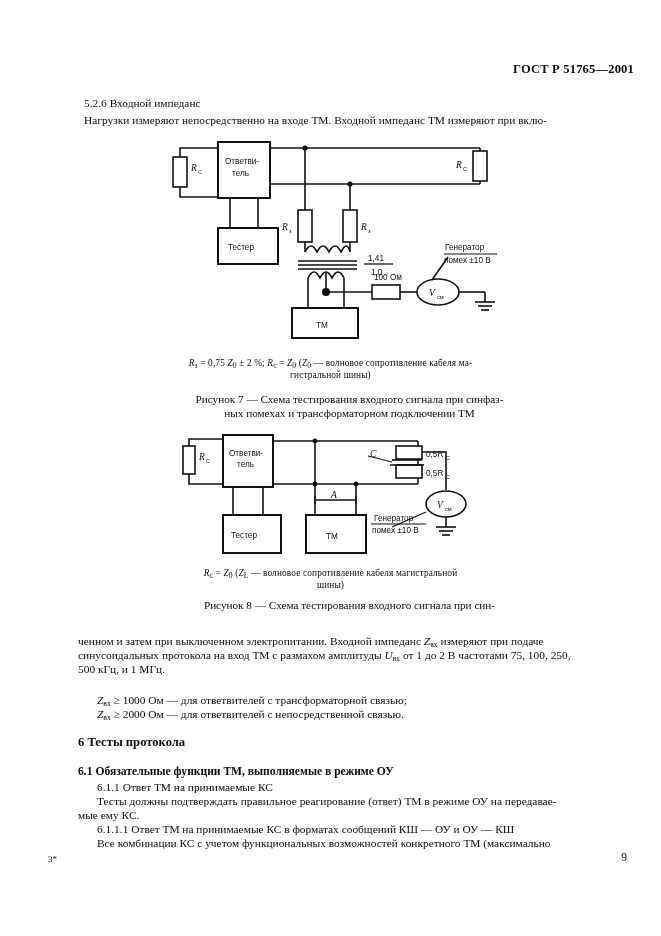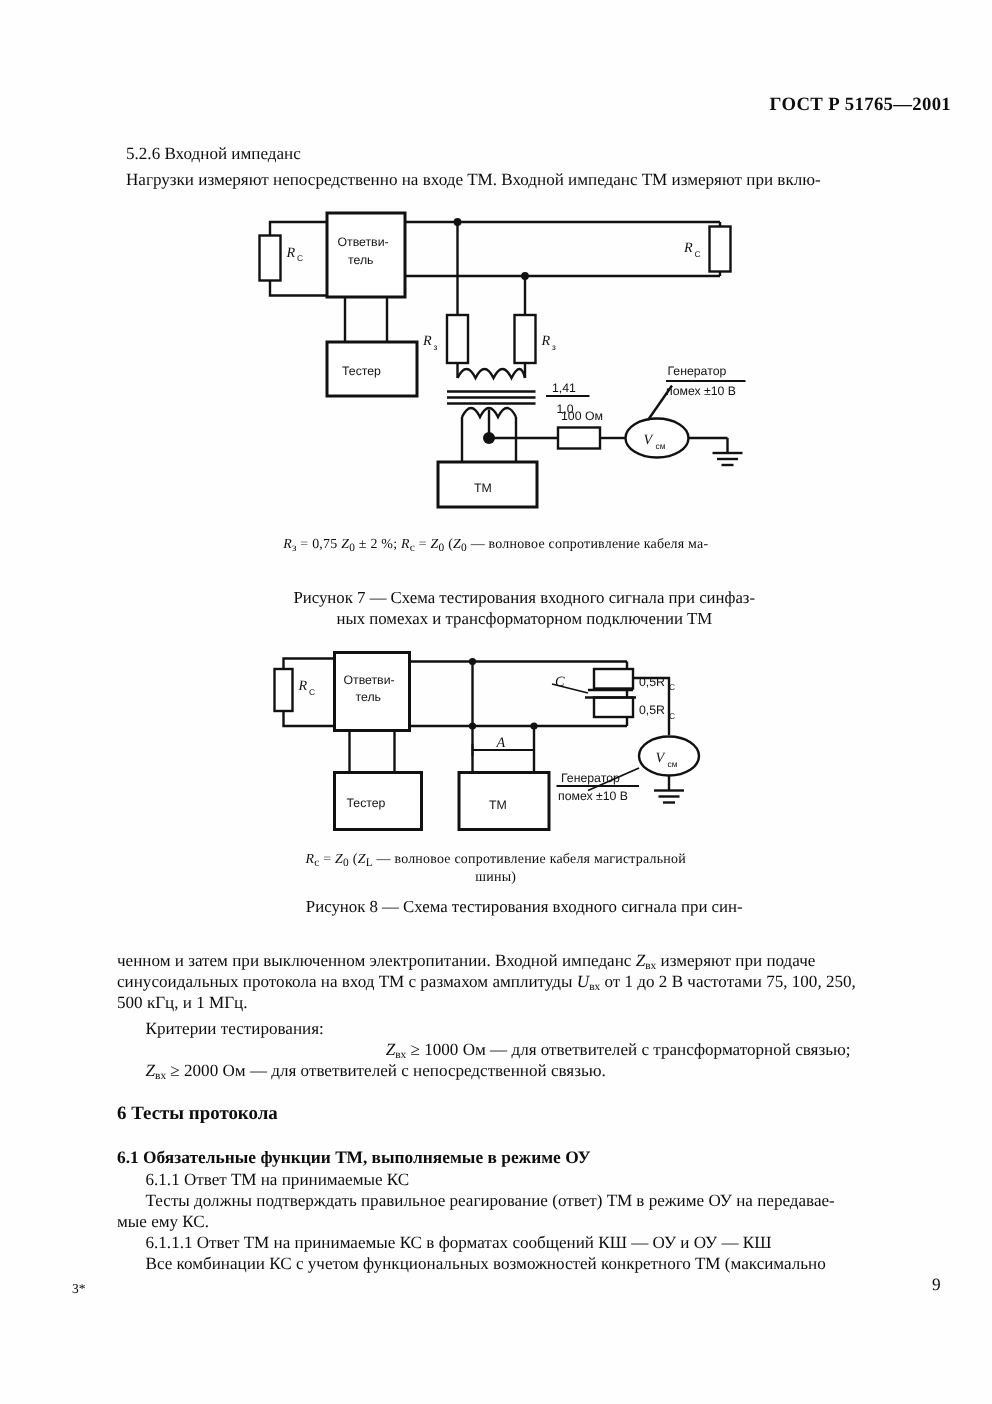--- a/index.html
+++ b/index.html
@@ -217,20 +217,21 @@
       <text class="lbl-sub" x="287" y="159">см</text>
       <text class="lbl" x="295" y="110">Генератор</text>
       <text class="lbl" x="294" y="123">помех ±10 В</text>
       <text class="lbl" x="166" y="188">ТМ</text>
     </svg>
   </div>
 
   <div class="formula" style="top:358px;">
     <span class="ital">R</span><span class="sub">з</span><span> = 0,75 </span><span class="ital">Z</span><span class="sub">0</span><span> ± 2 %; </span><span class="ital">R</span><span class="sub">с</span><span> = </span><span class="ital">Z</span><span class="sub">0</span><span> (</span><span class="ital">Z</span><span class="sub">0</span><span> — волновое  сопротивление  кабеля  ма-</span>
   </div>
+  <div class="formula" style="top:370px;">гистральной шины)</div>
 
   <div class="caption" style="top:392px;">Рисунок 7 — Схема тестирования входного сигнала  при синфаз-</div>
   <div class="caption" style="top:406px;">ных помехах и трансформаторном подключении ТМ</div>
 
   <div class="fig" style="left:178px; top:432px;">
     <svg width="330" height="130" viewBox="0 0 330 130">
       <g stroke="#111" fill="none" stroke-width="1.6">
 
         <rect x="5" y="14" width="12" height="28" fill="#fff"></rect>
         <path d="M11 14 L11 7 L45 7"></path>
@@ -308,22 +309,21 @@
   <div class="caption" style="top:598px;">Рисунок 8 — Схема тестирования входного сигнала  при син-</div>
 
   <div class="txt" style="left:78px; top:634px; width:508px;">
     <span>ченном и затем при выключенном электропитании. Входной импеданс </span><span class="ital">Z</span><span class="sub">вх</span><span> измеряют  при подаче</span>
   </div>
   <div class="txt" style="left:78px; top:648px; width:508px;">
     <span>синусоидальных протокола на вход ТМ с размахом амплитуды </span><span class="ital">U</span><span class="sub">вх</span><span> от 1 до 2 В частотами 75, 100, 250,</span>
   </div>
   <div class="txt nojust" style="left:78px; top:662px; width:508px;">500 кГц, и 1 МГц.</div>
 
-  <div class="txt nojust" style="left:97px; top:679px; width:470px;">Критерии тестирования:</div>
-  <div class="txt nojust" style="left:97px; top:693px; width:470px;text-align:right;">
+  <div class="txt nojust" style="left:97px; top:693px; width:470px;">
     <span class="ital">Z</span><span class="sub">вх</span><span> ≥ 1000 Ом — для ответвителей с трансформаторной связью;</span>
   </div>
   <div class="txt nojust" style="left:97px; top:707px; width:470px;">
     <span class="ital">Z</span><span class="sub">вх</span><span> ≥ 2000 Ом — для ответвителей с непосредственной связью.</span>
   </div>
 
   <div class="txt nojust bold" style="left:78px; top:735px; width:470px; font-size:12.6px;">6  Тесты протокола</div>
 
   <div class="txt nojust bold" style="left:78px; top:765px; width:470px; font-size:11.6px;">6.1 Обязательные функции ТМ, выполняемые в режиме ОУ</div>
 

